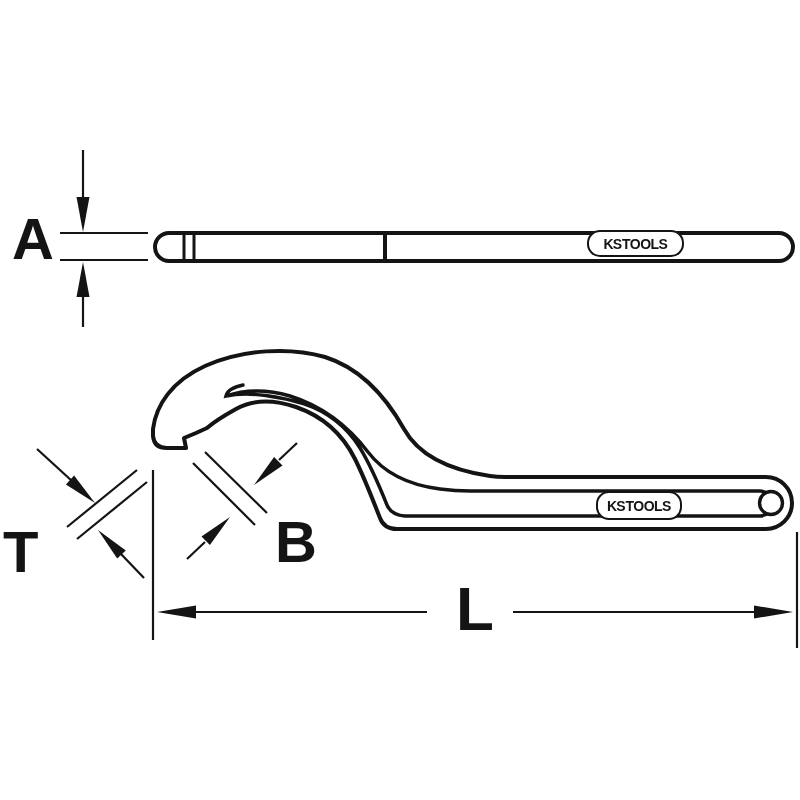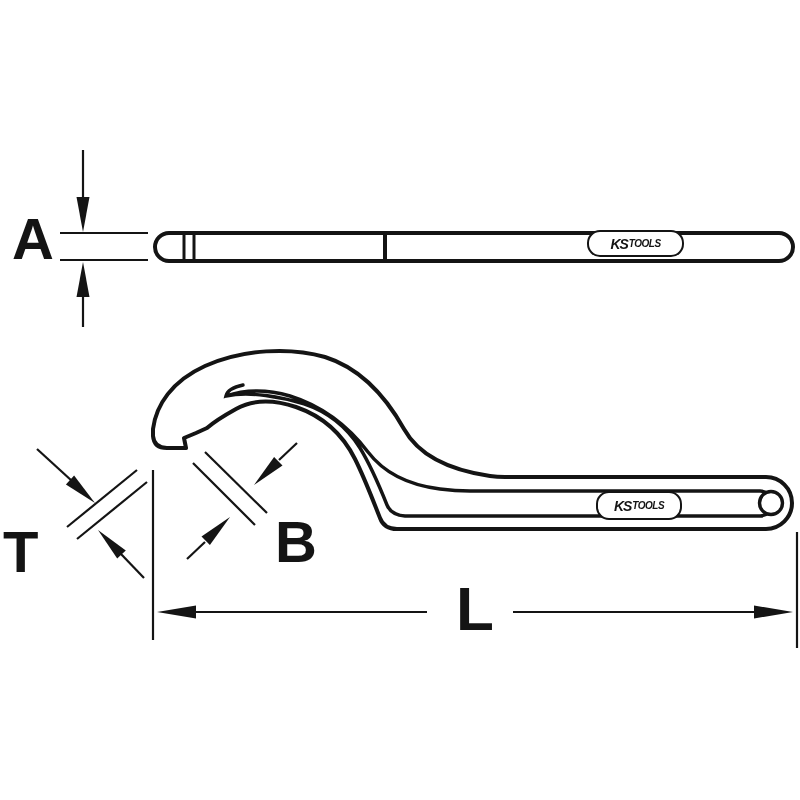--- a/index.html
+++ b/index.html
@@ -11,22 +11,22 @@
   .dim-label{
     position:absolute;color:#141414;font-weight:bold;line-height:1;
     font-size:58px;user-select:none;
   }
   .dim-label.l{font-size:62px;}
   .ks-logo{
     position:absolute;background:#ffffff;border:2.5px solid #141414;
     border-radius:13px;display:flex;align-items:center;justify-content:center;
     gap:1px;color:#141414;white-space:nowrap;
   }
-  .ks-logo .ks{font-style:italic;font-weight:bold;font-size:14px;letter-spacing:-1px;}
-  .ks-logo .tools{font-weight:bold;font-size:10px;letter-spacing:-0.5px;font-style:italic;}
+  .ks-logo .ks{font-weight:bold;font-size:14px;letter-spacing:-1px;}
+  .ks-logo .tools{font-weight:bold;font-size:14px;letter-spacing:-0.5px;}
   svg path, svg line, svg circle{stroke:#141414;}
   svg polygon{fill:#141414;stroke:none;}
 </style>
 </head>
 <body>
 
 <div id="stage" style="background: rgb(255, 255, 255);">
 
   <svg id="linework" width="800" height="800" viewBox="0 0 800 800">
 

